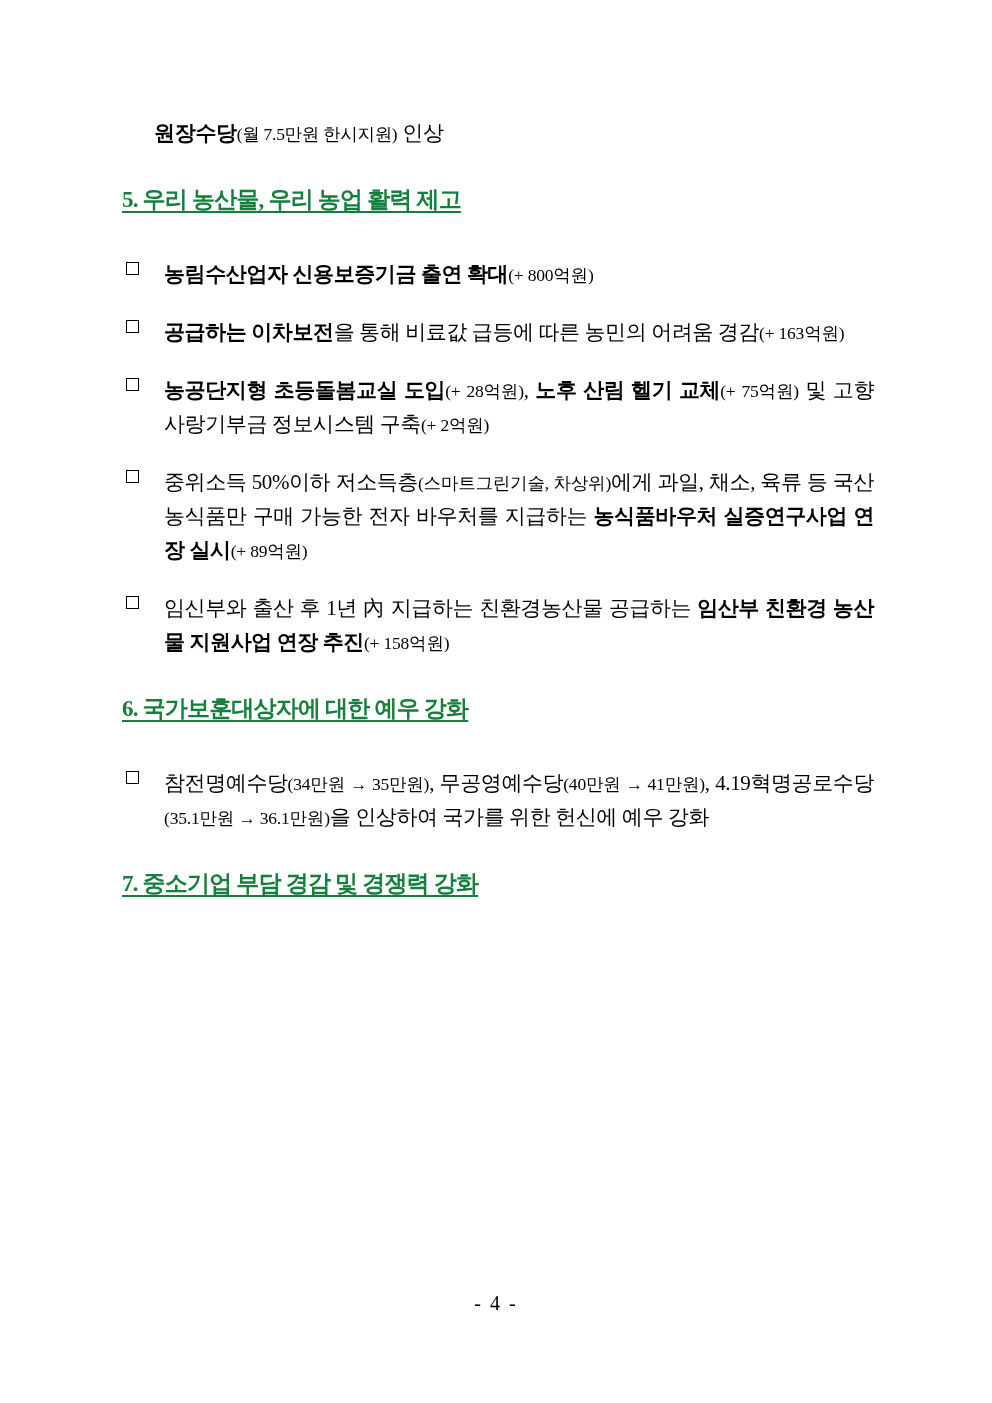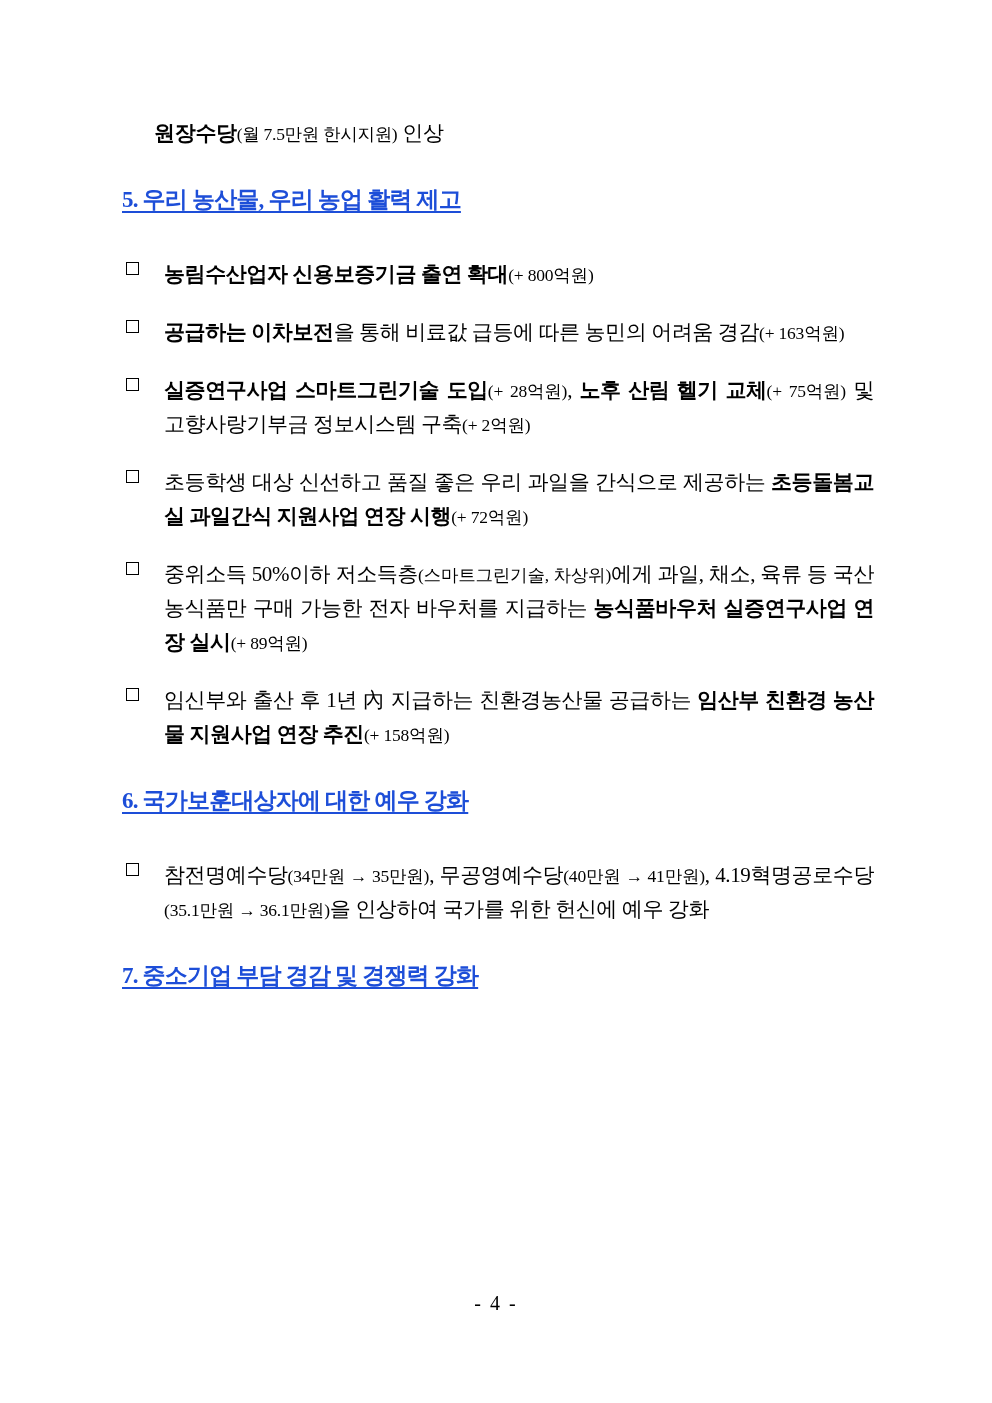--- a/index.html
+++ b/index.html
@@ -28,21 +28,21 @@
     font-size: 21px;
     line-height: 1.5;
     margin: 0 0 34px 32px;
     letter-spacing: -0.3px;
   }
   .cont-line .b { font-weight: bold; }
   .sm { font-size: 17.5px; }
 
   
   .section-head {
-    color: #1d4ed8;
+    color: #15803d;
     font-weight: bold;
     font-size: 23px;
     text-decoration: underline;
     text-underline-offset: 4px;
     letter-spacing: -0.8px;
     margin: 0 0 22px 0;
     display: inline-block;
   }
   .section-head-wrap { margin: 0 0 20px 0; }
   .section-head-wrap.gap-top { margin-top: 34px; text-decoration: underline; }
@@ -106,27 +106,23 @@
         <span class="b">농림수산업자 신용보증기금 출연 확대</span><span class="sm">(+ 800억원)</span>
       </div>
 
       <div class="item">
         <span class="bullet"></span>
         <span class="b">공급하는 이차보전</span><span>을 통해 비료값 급등에 따른 농민의 어려움 경감</span><span class="sm">(+ 163억원)</span>
       </div>
 
       <div class="item">
         <span class="bullet"></span>
-        <span class="b">실증연구사업 스마트그린기술 도입</span><span class="sm">(+ 28억원)</span><span>, </span><span class="b">노후 산림 헬기 교체</span><span class="sm">(+ 75억원)</span><span> 및 고향사랑기부금 정보시스템 구축</span><span class="sm">(+ 2억원)</span>
+        <span class="b">농공단지형 초등돌봄교실 도입</span><span class="sm">(+ 28억원)</span><span>, </span><span class="b">노후 산림 헬기 교체</span><span class="sm">(+ 75억원)</span><span> 및 고향사랑기부금 정보시스템 구축</span><span class="sm">(+ 2억원)</span>
       </div>
 
-      <div class="item">
-        <span class="bullet"></span>
-        <span>초등학생 대상 신선하고 품질 좋은 우리 과일을 간식으로 제공하는 </span><span class="b">초등돌봄교실 과일간식 지원사업 연장 시행</span><span class="sm">(+ 72억원)</span>
-      </div>
 
       <div class="item">
         <span class="bullet"></span>
         <span>중위소득 50%이하 저소득층</span><span class="sm">(스마트그린기술, 차상위)</span><span>에게 과일, 채소, 육류 등 국산 농식품만 구매 가능한 전자 바우처를 지급하는 </span><span class="b">농식품바우처 실증연구사업 연장 실시</span><span class="sm">(+ 89억원)</span>
       </div>
 
       <div class="item">
         <span class="bullet"></span>
         <span>임신부와 출산 후 1년 內 지급하는 친환경농산물 공급하는 </span><span class="b">임산부 친환경 농산물 지원사업 연장 추진</span><span class="sm">(+ 158억원)</span>
       </div>

